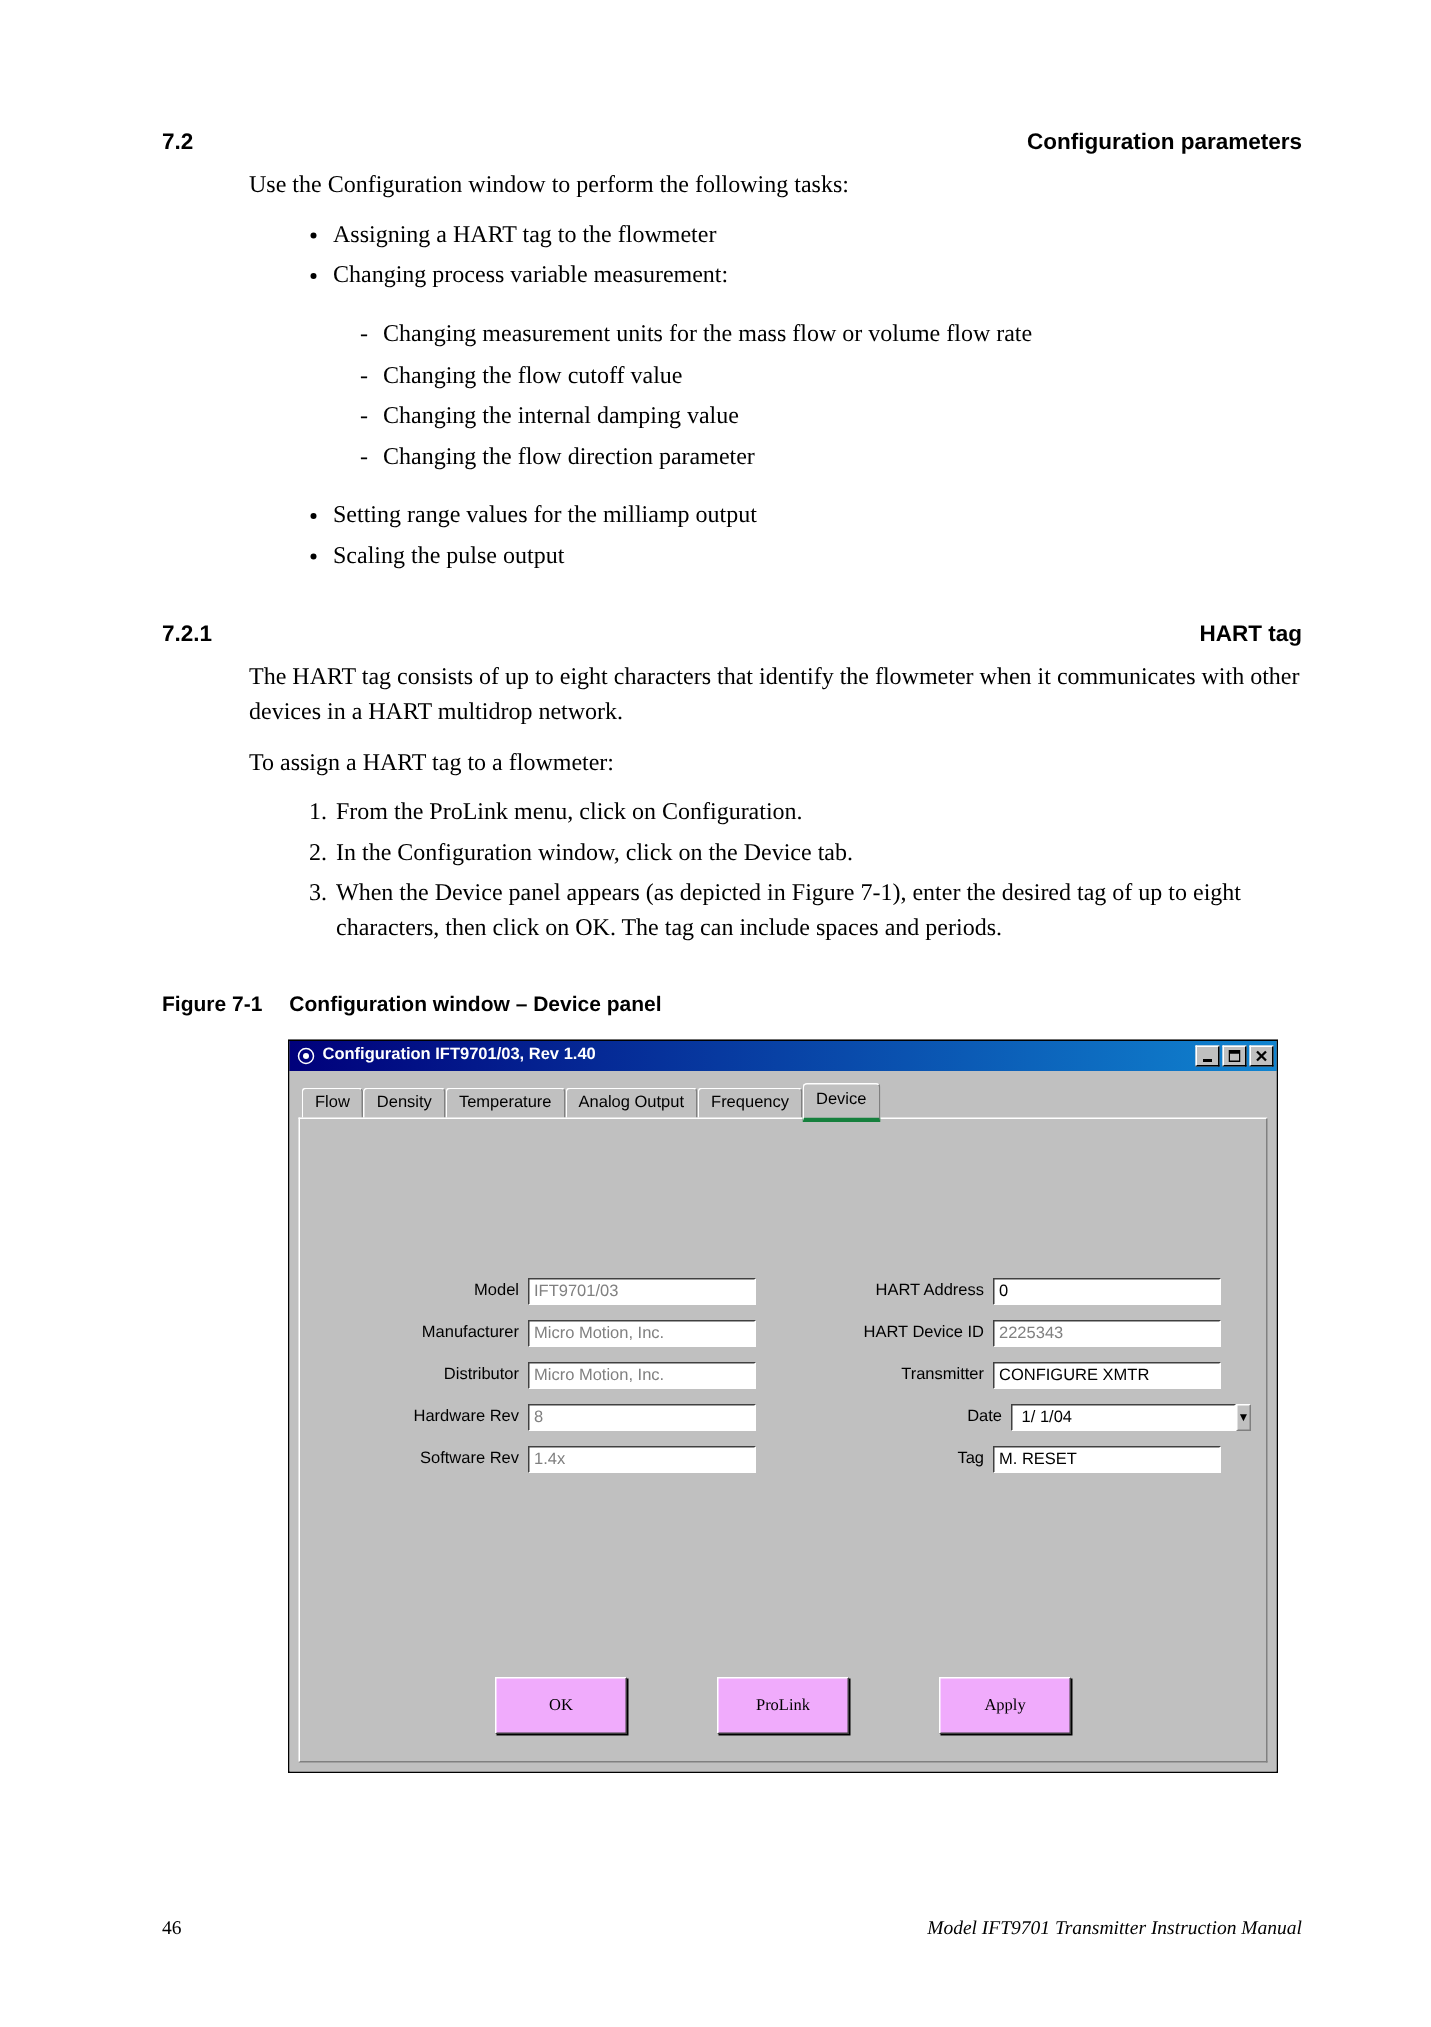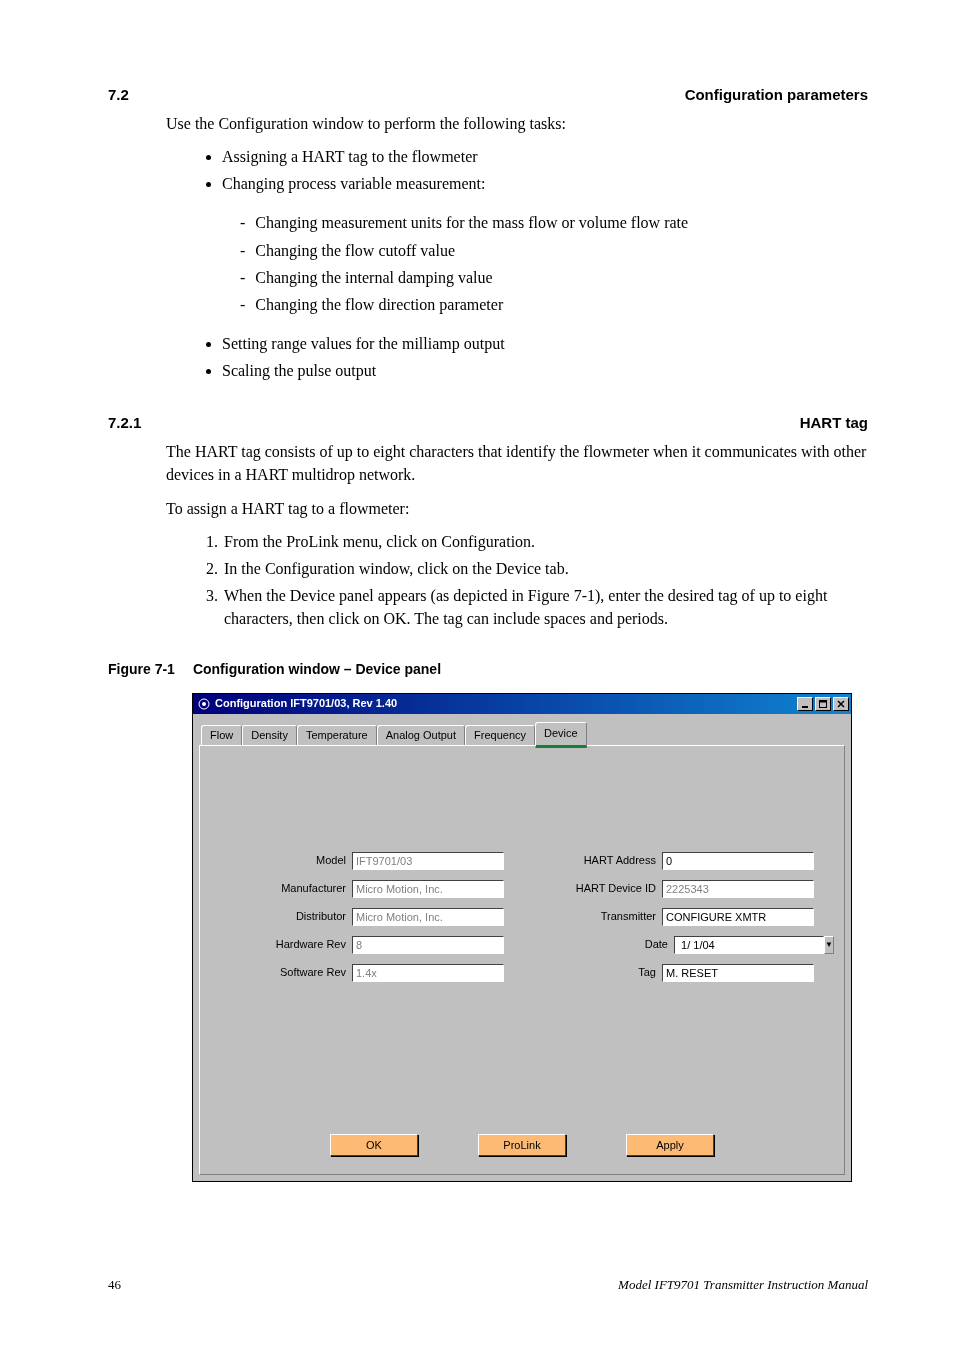--- a/index.html
+++ b/index.html
@@ -195,27 +195,27 @@
   }
   .btn-row {
     position:absolute;
     bottom:18px;
     left:0; right:0;
     display:flex;
     justify-content:center;
     gap: 60px;
   }
   .wbtn {
-    width:88px; height:22px;
+    width:88px; height:38px;
     border:1px solid #000;
     border-top-color:#fff; border-left-color:#fff;
     border-right-color:#404040; border-bottom-color:#404040;
-    background:#fdba74;
+    background:#f0abfc;
     font-size:11px;
-    font-family:Liberation Sans, sans-serif;
+    font-family:Liberation Serif, serif;
     box-shadow: 1px 1px 0 #000;
   }
 
   .footer {
     position:absolute;
     left:108px; right:86px;
     bottom: 56px;
     display:flex;
     justify-content:space-between;
     font-size:13px;

